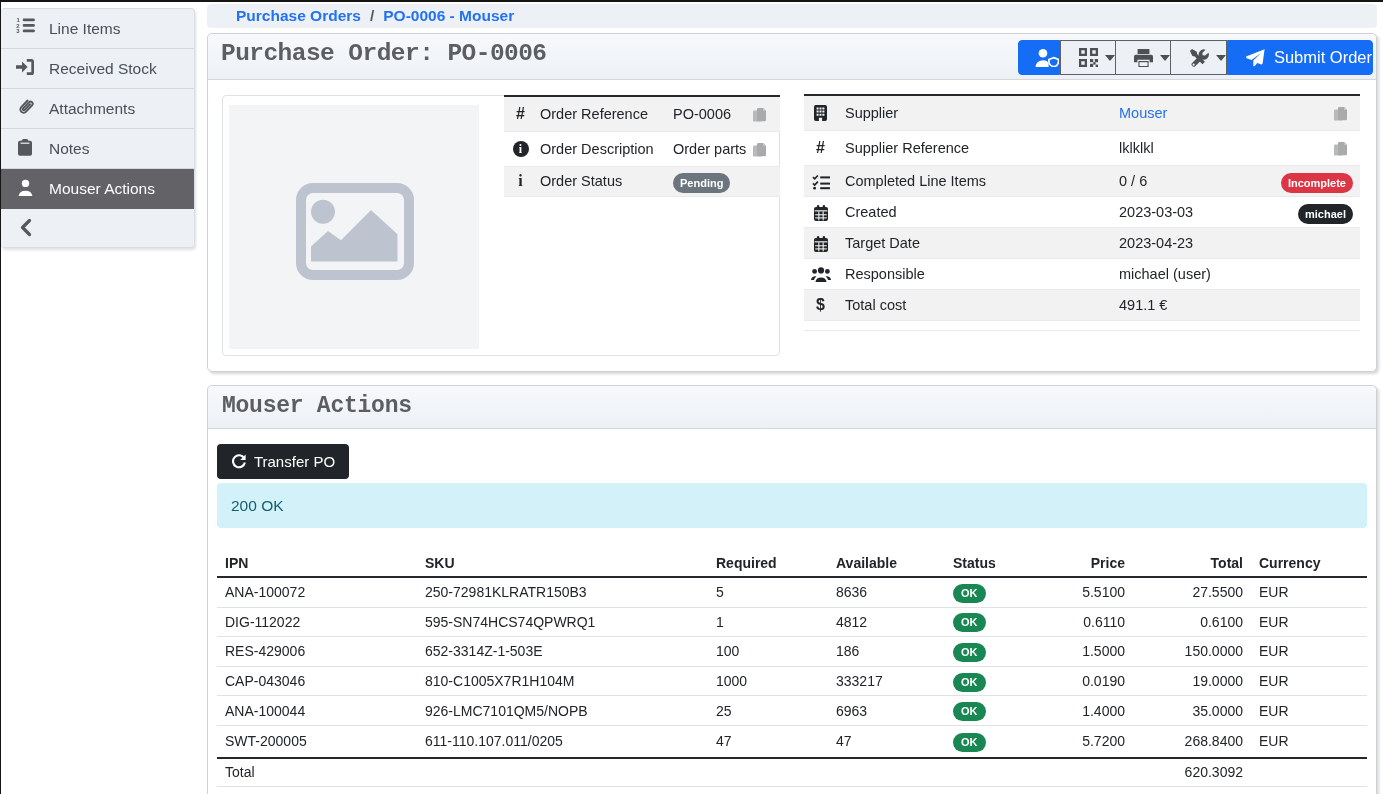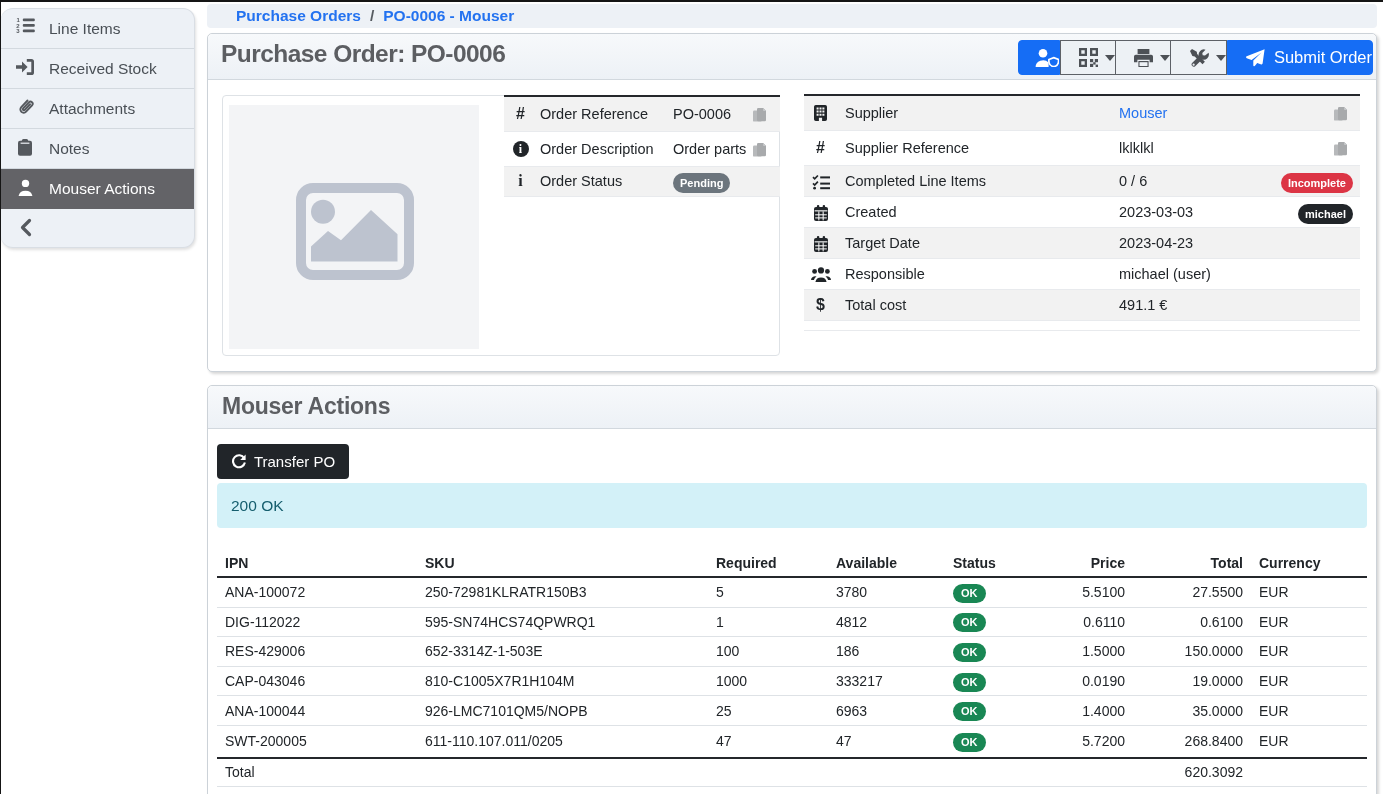--- a/index.html
+++ b/index.html
@@ -2,42 +2,42 @@
 <html><head>
 <meta charset="utf-8">
 <style>
 * { margin:0; padding:0; box-sizing:border-box; }
 html,body { width:1383px; height:794px; background:#fff; }
 body { font-family:"Liberation Sans", sans-serif; color:#212529; font-size:14px; }
 #page { position:relative; width:1383px; height:794px; overflow:hidden; background:#fff; border-top:2px solid #151515; border-left:1px solid #151515; }
 .abs { position:absolute; }
 
 
-#sidebar { left:0; top:6px; width:194px; height:240px; background:#edf1f6; border:1px solid #d9dee4; border-left:none; border-radius:12px; box-shadow:1px 2px 3px rgba(0,0,0,.12); }
+#sidebar { left:0; top:6px; width:194px; height:240px; background:#edf1f6; border:1px solid #d9dee4; border-left:none; border-radius:4px; box-shadow:1px 2px 3px rgba(0,0,0,.12); }
 .sideitem { position:relative; height:40px; border-bottom:1px solid #d3d9df; display:flex; align-items:center; }
 .sideitem .sicon { width:26px; margin-left:11px; text-align:center; color:#5a5f64; }
 .sideitem .slabel { margin-left:11px; font-size:15.5px; color:#494f55; }
 .sideitem.active { background:#636367; border-bottom-color:#636367; }
 .sideitem.active .slabel { color:#fff; }
 #sidechevron { height:40px; border-bottom:none; }
 
 
 #breadcrumb { left:206px; top:2px; width:1170px; height:24px; background:#edf1f6; border-radius:4px; display:flex; align-items:center; font-size:15.5px;font-weight:bold; }
 #breadcrumb a { color:#2372f0; text-decoration:none; }
 #breadcrumb .sep { color:#555a60; margin:0 9px; }
 #breadcrumb .lead { margin-left:29px; }
 
 
 .panel { background:#fff; border:1px solid #ccd2d8; border-radius:5px; box-shadow:2px 2px 3px rgba(0,0,0,.16); }
 #panel1 { left:206px; top:31px; width:1170px; height:339px; }
 #panel2 { left:206px; top:383px; width:1170px; height:420px; border-radius:5px 5px 0 0; }
 .phead { background:linear-gradient(180deg,#f7f9fb 0%,#edf1f6 100%); border-bottom:1px solid #d2d8de; border-radius:5px 5px 0 0; position:relative; }
 #panel1 .phead { height:46px; }
 #panel2 .phead { height:43px; }
-.ptitle { position:absolute; font-weight:700; color:#5c5e62; }
+.ptitle { position:absolute; font-weight:700; color:#5c5e62;font-family:Liberation Mono, monospace; }
 #panel1 .ptitle { top:6px; left:13px; font-size:24.5px; letter-spacing:-0.55px; }
 #panel2 .ptitle { top:7px; left:14px; font-size:23px; letter-spacing:-0.25px; }
 
 
 #btnrow { position:absolute; right:3px; top:6px; height:35px; display:flex; }
 .tbtn { height:35px; display:flex; align-items:center; justify-content:flex-end; }
 .tbtn.blue { background:#156df5; color:#fff; border:1px solid #156df5; }
 .tbtn.gray { background:#edf1f5; border:1px solid #5d6167; border-left-width:0; }
 #btn-admin { width:42px; border-radius:4px 0 0 4px; }
 #btn-qr { width:56px; border-left-width:1px; }
@@ -397,21 +397,21 @@
             <th class="r">Price</th>
             <th class="r">Total</th>
             <th>Currency</th>
           </tr>
       </thead>
       <tbody>
         <tr>
             <td>ANA-100072</td>
             <td>250-72981KLRATR150B3</td>
             <td>5</td>
-            <td>3780</td>
+            <td>8636</td>
             <td><span class="okbadge">OK</span></td>
             <td class="r">5.5100</td>
             <td class="r">27.5500</td>
             <td>EUR</td>
           </tr>
         <tr>
             <td>DIG-112022</td>
             <td>595-SN74HCS74QPWRQ1</td>
             <td>1</td>
             <td>4812</td>

